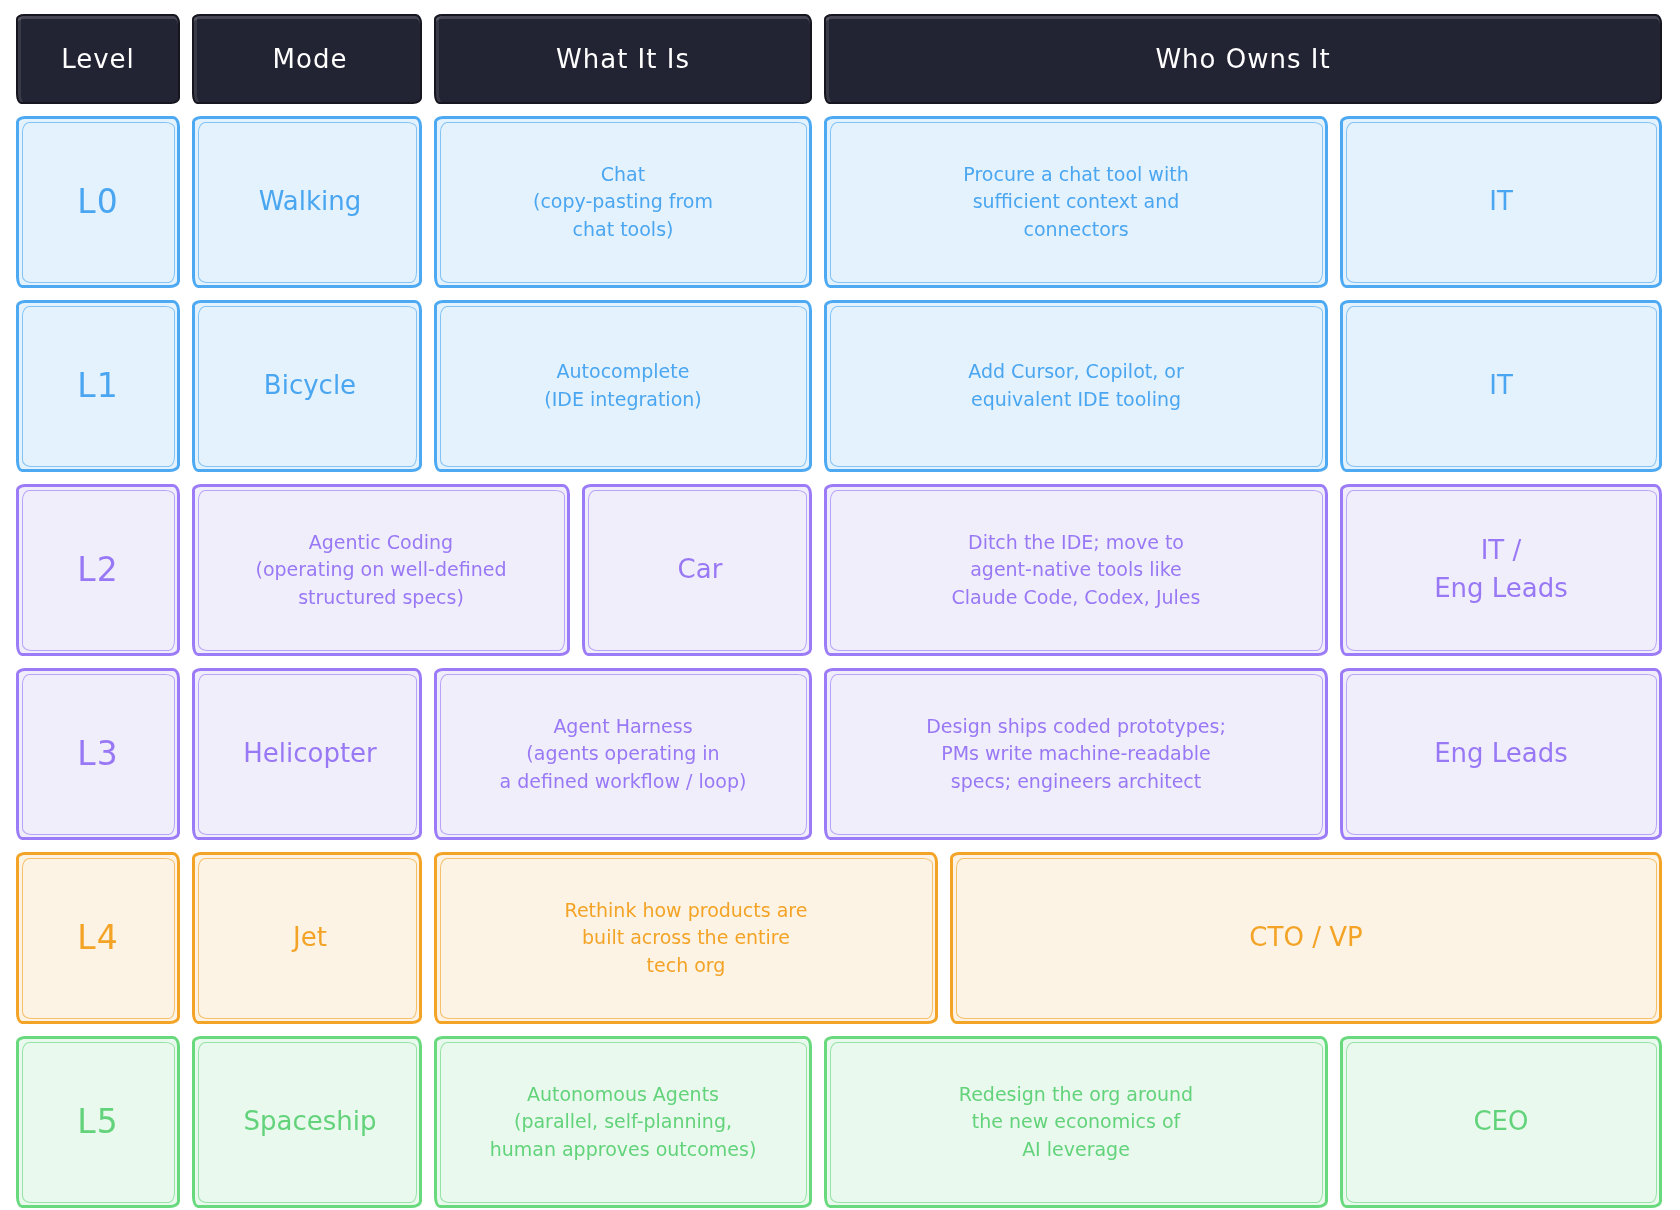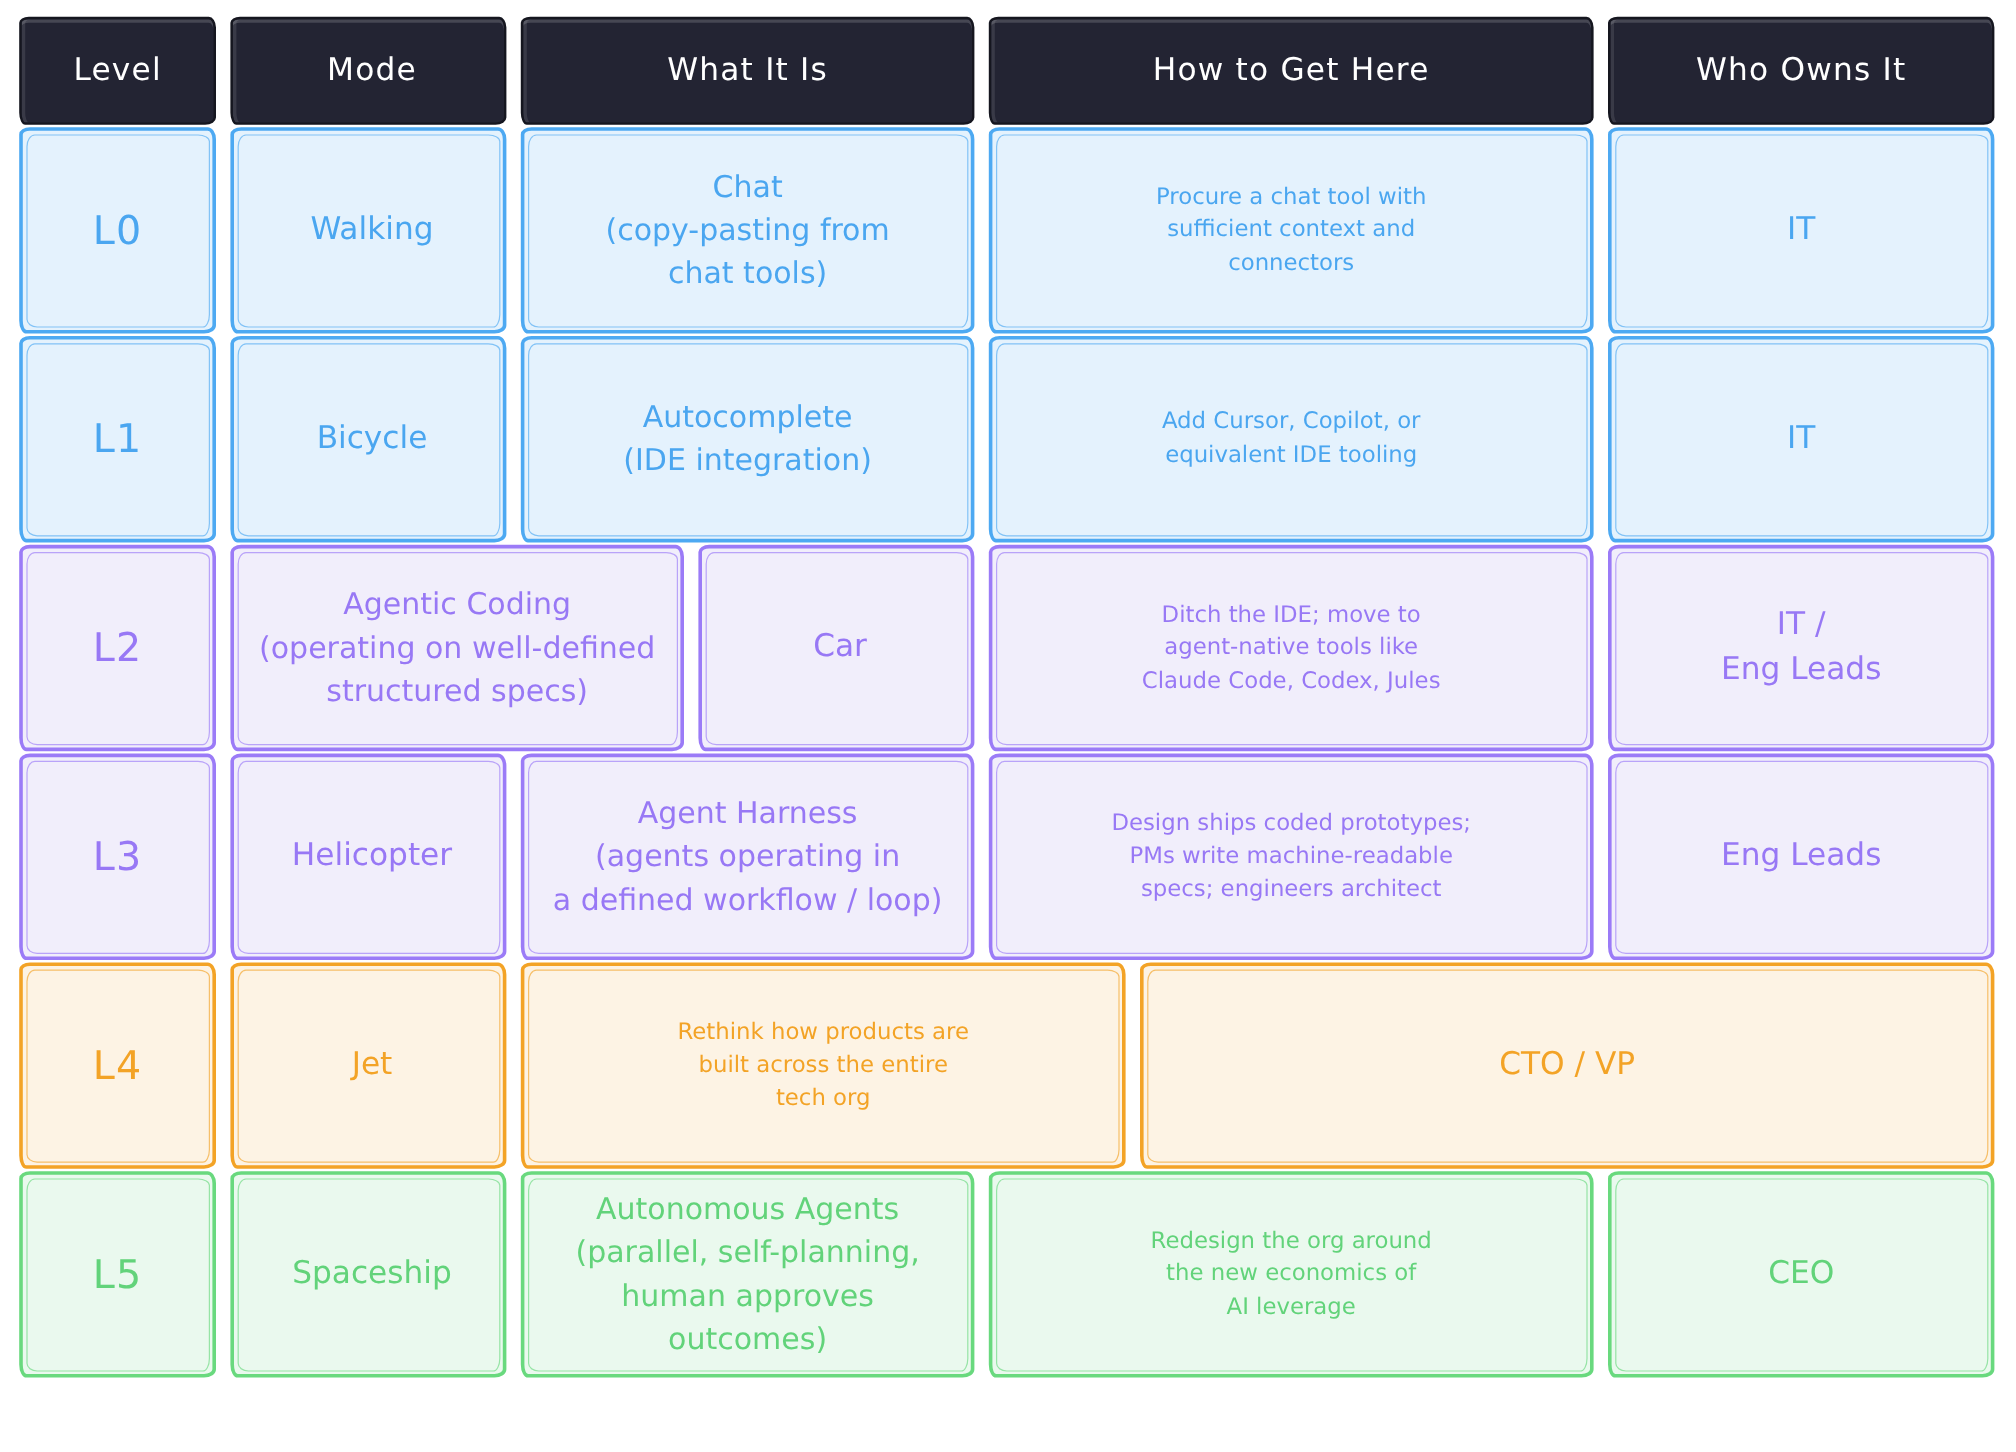--- a/index.html
+++ b/index.html
@@ -12,21 +12,21 @@
     position: relative;
     overflow: hidden;
   }
   .table {
     position: absolute;
     left: 16px;
     top: 14px;
     width: 1646px;
     display: flex;
     flex-direction: column;
-    gap: 2px;
+    gap: 12px;
   }
   .row { display: flex; gap: 12px; }
 
   .cell {
     position: relative;
     display: flex;
     align-items: center;
     justify-content: center;
     text-align: center;
     padding: 6px 14px;
@@ -64,40 +64,39 @@
     position: absolute;
     inset: 2.5px;
     border: 1.7px solid var(--bc, #999);
     border-radius: 7px 10px 6px 9px / 10px 6px 11px 7px;
     opacity: 0.65;
     pointer-events: none;
   }
 
   .body-row .col-level { font-size: 33px; letter-spacing: 1px; }
   .body-row .col-mode  { font-size: 26px; }
-  .body-row .col-what  { font-size: 25px; }
+  .body-row .col-what  { font-size: 19px; }
   .body-row .col-how   { font-size: 19px; }
   .body-row .col-owner { font-size: 26px; }
 
   
   .row[data-theme="blue"]   .cell { --bc: var(--t-blue-border);   background: var(--t-blue-fill);   color: var(--t-blue-text); }
   .row[data-theme="purple"] .cell { --bc: var(--t-purple-border); background: var(--t-purple-fill); color: var(--t-purple-text); }
   .row[data-theme="orange"] .cell { --bc: var(--t-orange-border); background: var(--t-orange-fill); color: var(--t-orange-text); }
   .row[data-theme="green"]  .cell { --bc: var(--t-green-border);  background: var(--t-green-fill);  color: var(--t-green-text); }
 </style>
 </head>
 <body>
 
 <div class="table">
 
   <div class="row header-row">
     <div class="cell col-level">Level</div>
     <div class="cell col-mode">Mode</div>
     <div class="cell col-what">What It Is</div>
-    <div class="cell col-how">How to Get Here</div>
     <div class="cell col-owner">Who Owns It</div>
   </div>
 
   <div class="row body-row" data-theme="blue">
     <div class="cell col-level">L0</div>
     <div class="cell col-mode">Walking</div>
     <div class="cell col-what">Chat
 (copy-pasting from
 chat tools)</div>
     <div class="cell col-how">Procure a chat tool with

